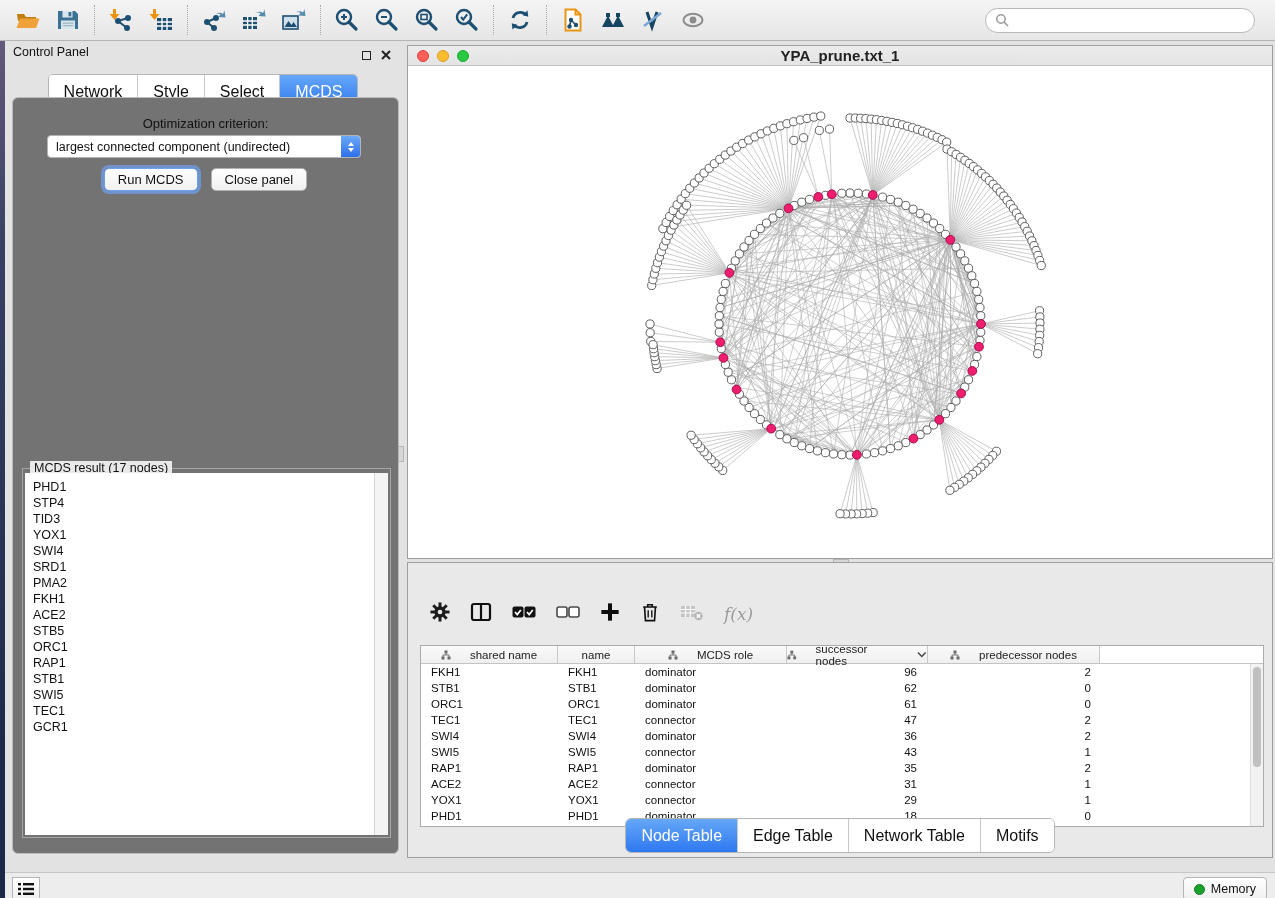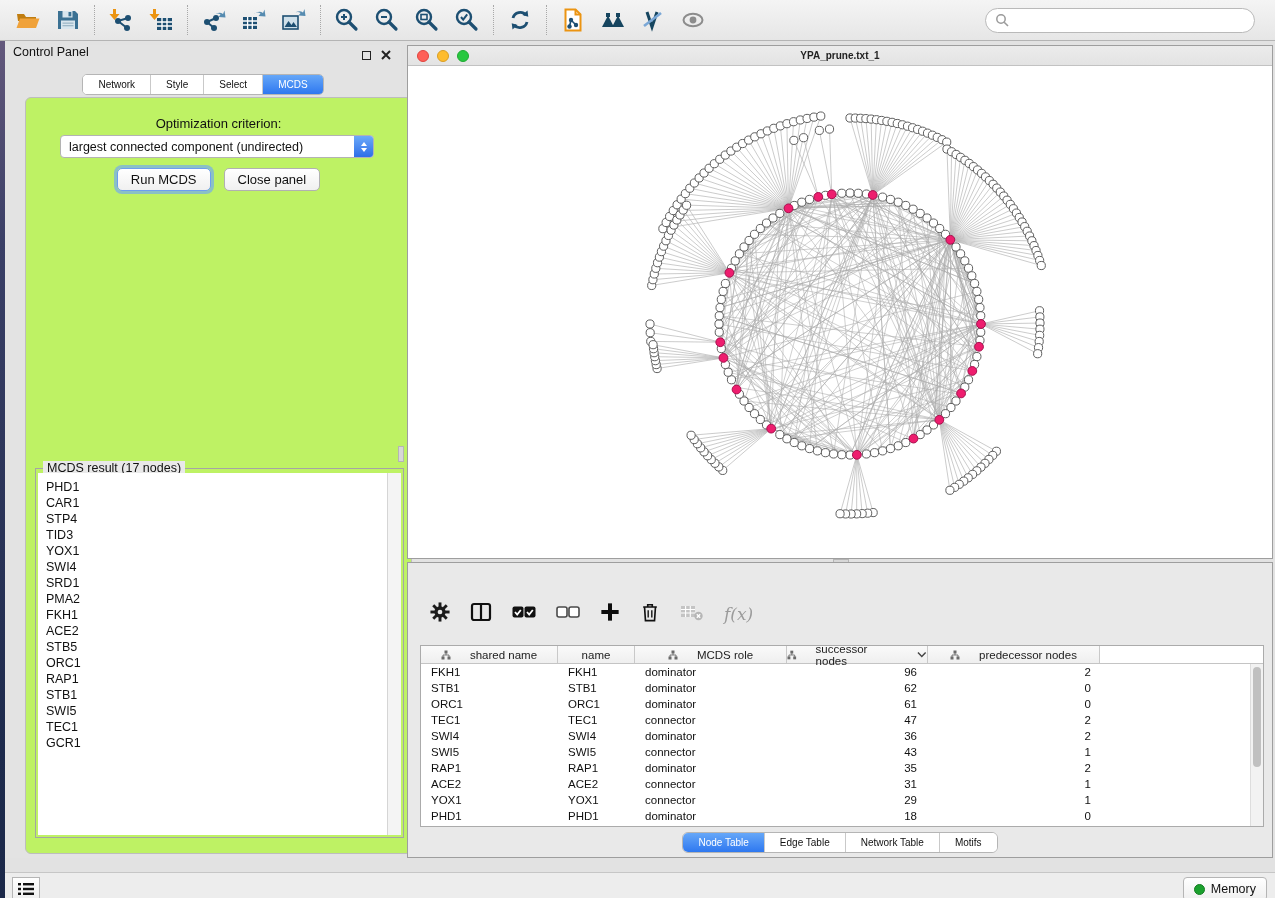--- a/index.html
+++ b/index.html
@@ -25,26 +25,26 @@
   }
   
   #app-surface { position:absolute; left:5px; top:41px; width:1270px; height:852px; background:#e2e2e2; }
   
   #control-panel { position:absolute; left:5px; top:45px; width:396px; height:813px; background:#e3e3e3; }
   .panel-titlebar { position:relative; height:24px; display:flex; padding:0 8px; font-size:12.5px; color:#111; }
   .win-ctrls { position:absolute; right:10px; top:5px; display:flex; gap:10px; align-items:center; }
   .float-btn { width:9px; height:9px; border:1.5px solid #222; background:transparent; }
   .cp-tabs { position:absolute; top:29px; left:0; right:0; display:flex; justify-content:center; }
   .seg { display:flex; border:1px solid #b5b5b5; border-radius:5px; overflow:hidden; background:#fff; }
-  .seg-item { padding:2px 15px; font-size:10px; background:#fff; border-left:1px solid #c9c9c9; color:#111; line-height:15px; }
+  .seg-item { padding:9px 15px; font-size:16px; background:#fff; border-left:1px solid #c9c9c9; color:#111; line-height:15px; }
   .seg-item:first-child { border-left:none; }
   .seg-item.active { background:linear-gradient(#66a7f8,#2e78f0); color:#fff; }
   #cp-inner {
-    position:absolute; left:20px; top:52px; width:387px; height:757px;
-    background:#bef264; border:1px solid #bdbdbd; border-radius:6px;
+    position:absolute; left:7px; top:52px; width:387px; height:757px;
+    background:#737373; border:1px solid #bdbdbd; border-radius:6px;
   }
   #opt-label { position:absolute; top:18px; left:0; right:0; text-align:center; font-size:13px; }
   #criterion-select {
     position:absolute; left:34px; top:37px; width:314px; height:23px;
     background:#fff; border:1px solid #b3b3b3; border-radius:4px;
     display:flex; align-items:center; font-size:12.5px;
   }
   #criterion-select .sel-text { flex:1; padding:0 8px; white-space:nowrap; overflow:hidden; }
   .stepper { width:19px; height:21px; border-radius:0 3px 3px 0; background:linear-gradient(#6ba9f9,#2e6fe8);
     display:flex; flex-direction:column; align-items:center; justify-content:center; gap:2px; }
@@ -57,21 +57,21 @@
   #mcds-group { position:absolute; left:9px; top:370px; width:369px; height:370px; border:1px solid #a5a5a5; }
   #mcds-group-title { position:absolute; top:-8px; left:7px; background:#e9e9e9; padding:0 4px; font-size:12.5px; }
   #mcds-list { position:absolute; left:2px; top:4px; right:15px; bottom:2px; background:#fff; border-right:1px solid #d5d5d5; overflow:hidden; padding-top:6px; }
   #mcds-scroll { position:absolute; top:4px; right:2px; bottom:2px; width:13px; background:#f4f4f4; }
   .mcds-item { font-size:12.5px; line-height:16px; padding-left:8px; color:#111; }
   
   #network-window { position:absolute; left:407px; top:45px; width:866px; height:514px;
     background:#fff; border:1px solid #9e9e9e; }
   #net-titlebar { position:relative; height:20px; background:linear-gradient(#ececec,#e3e3e3);
     border-bottom:1px solid #c2c2c2; display:flex; align-items:center; justify-content:center;
-    font-size:10px; font-weight:bold; color:#222; }
+    font-size:15px; font-weight:bold; color:#222; }
   .traffic { position:absolute; left:9px; top:4px; display:flex; gap:8px; }
   .tl { width:12px; height:12px; border-radius:50%; }
   #net-canvas { position:absolute; left:0; top:20px; right:0; bottom:0; background:#fff; }
   
   .vhandle { position:absolute; left:398px; top:446px; width:6px; height:16px; background:#d7d7d7; border:1px solid #b5b5b5; }
   .hhandle { position:absolute; left:833px; top:559px; width:16px; height:5px; background:#d7d7d7; border:1px solid #b5b5b5; }
   
   #table-panel { position:absolute; left:407px; top:562px; width:866px; height:296px; background:#e9e9e9; border:1px solid #9e9e9e; }
   #tp-toolbar { position:absolute; left:10px; top:30px; height:42px; display:flex; align-items:center; gap:20px; padding-left:12px; }
   .fx-label { font-family:"DejaVu Serif", serif; font-style:italic; font-size:17px; color:#9b9b9b; }
@@ -264,21 +264,20 @@
       <span class="sel-text">largest connected component (undirected)</span>
       <span class="stepper">
           <span class="tri-up"></span>
           <span class="tri-down"></span>
         </span>
     </div>
     <div id="mcds-group">
       <span id="mcds-group-title">MCDS result (17 nodes)</span>
       <div id="mcds-list">
           <div class="mcds-item">PHD1</div>
-          <div class="mcds-item">CAR1</div>
           <div class="mcds-item">STP4</div>
           <div class="mcds-item">TID3</div>
           <div class="mcds-item">YOX1</div>
           <div class="mcds-item">SWI4</div>
           <div class="mcds-item">SRD1</div>
           <div class="mcds-item">PMA2</div>
           <div class="mcds-item">FKH1</div>
           <div class="mcds-item">ACE2</div>
           <div class="mcds-item">STB5</div>
           <div class="mcds-item">ORC1</div>

